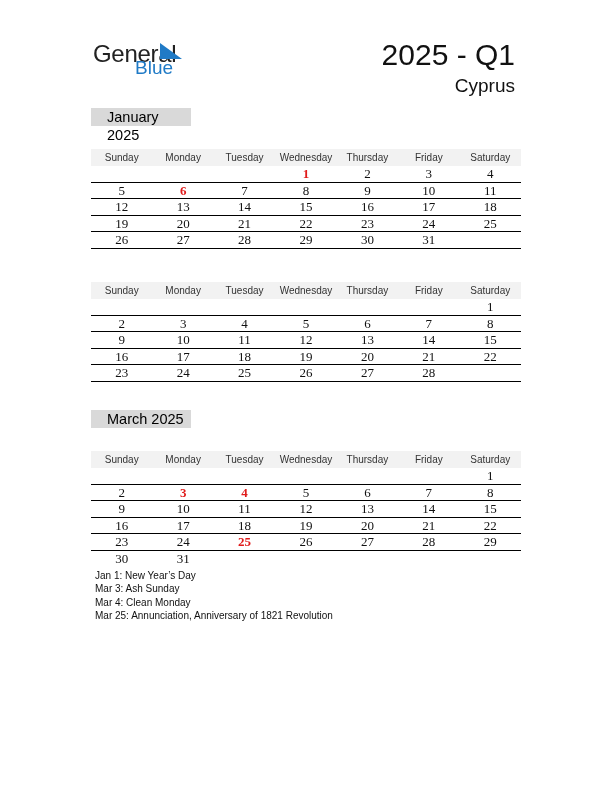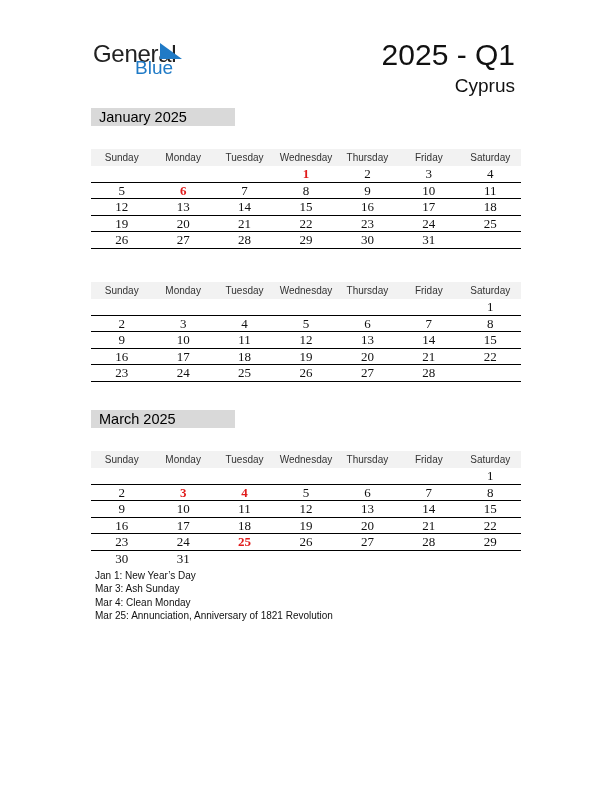--- a/index.html
+++ b/index.html
@@ -5,21 +5,21 @@
   html, body { margin: 0; padding: 0; background: #fff; }
   body { width: 612px; height: 792px; position: relative; overflow: hidden;
          font-family: "Liberation Sans", sans-serif; color: #000; }
   .logo { position: absolute; left: 93px; top: 40px; width: 100px; height: 40px; }
   .logo .general { position: absolute; left: 0; top: 0; font-size: 24px; color: #222; letter-spacing: -0.3px; }
   .logo .blue { position: absolute; left: 42px; top: 17px; font-size: 19px; color: #1f7ac6; }
   .logo svg { position: absolute; left: 67px; top: 3px; }
   .title { position: absolute; right: 97px; top: 38px; font-size: 30px; color: #111; }
   .country { position: absolute; right: 97px; top: 75px; font-size: 19px; color: #111; }
   .month { position: absolute; left: 91px; width: 430px; }
-  .month-name { width: 144px; height: 18px; background: #d9d9d9; font-size: 14.5px; line-height: 18px; padding-left: 8px; box-sizing: border-box; }
+  .month-name { width: 100px; height: 18px; background: #d9d9d9; font-size: 14.5px; line-height: 18px; padding-left: 16px; box-sizing: border-box; }
   .dow-row { display: flex; margin-top: 23px; height: 17px; background: #f2f2f2; }
   .dow { flex: 1; text-align: center; font-size: 10px; line-height: 17px; color: #333; }
   .week { display: flex; height: 16.5px; border-bottom: 1.3px solid #000; box-sizing: border-box; }
   .week.last { border-bottom: none; }
   .day { flex: 1; text-align: center; font-family: "Liberation Serif", serif; font-size: 13px; line-height: 16px; color: #111; }
   .day.holiday { color: #e01b1b; font-weight: bold; }
   .notes { position: absolute; left: 95px; top: 569px; font-size: 10px; line-height: 13.3px; color: #111; }
 </style>
 </head>
 <body>

